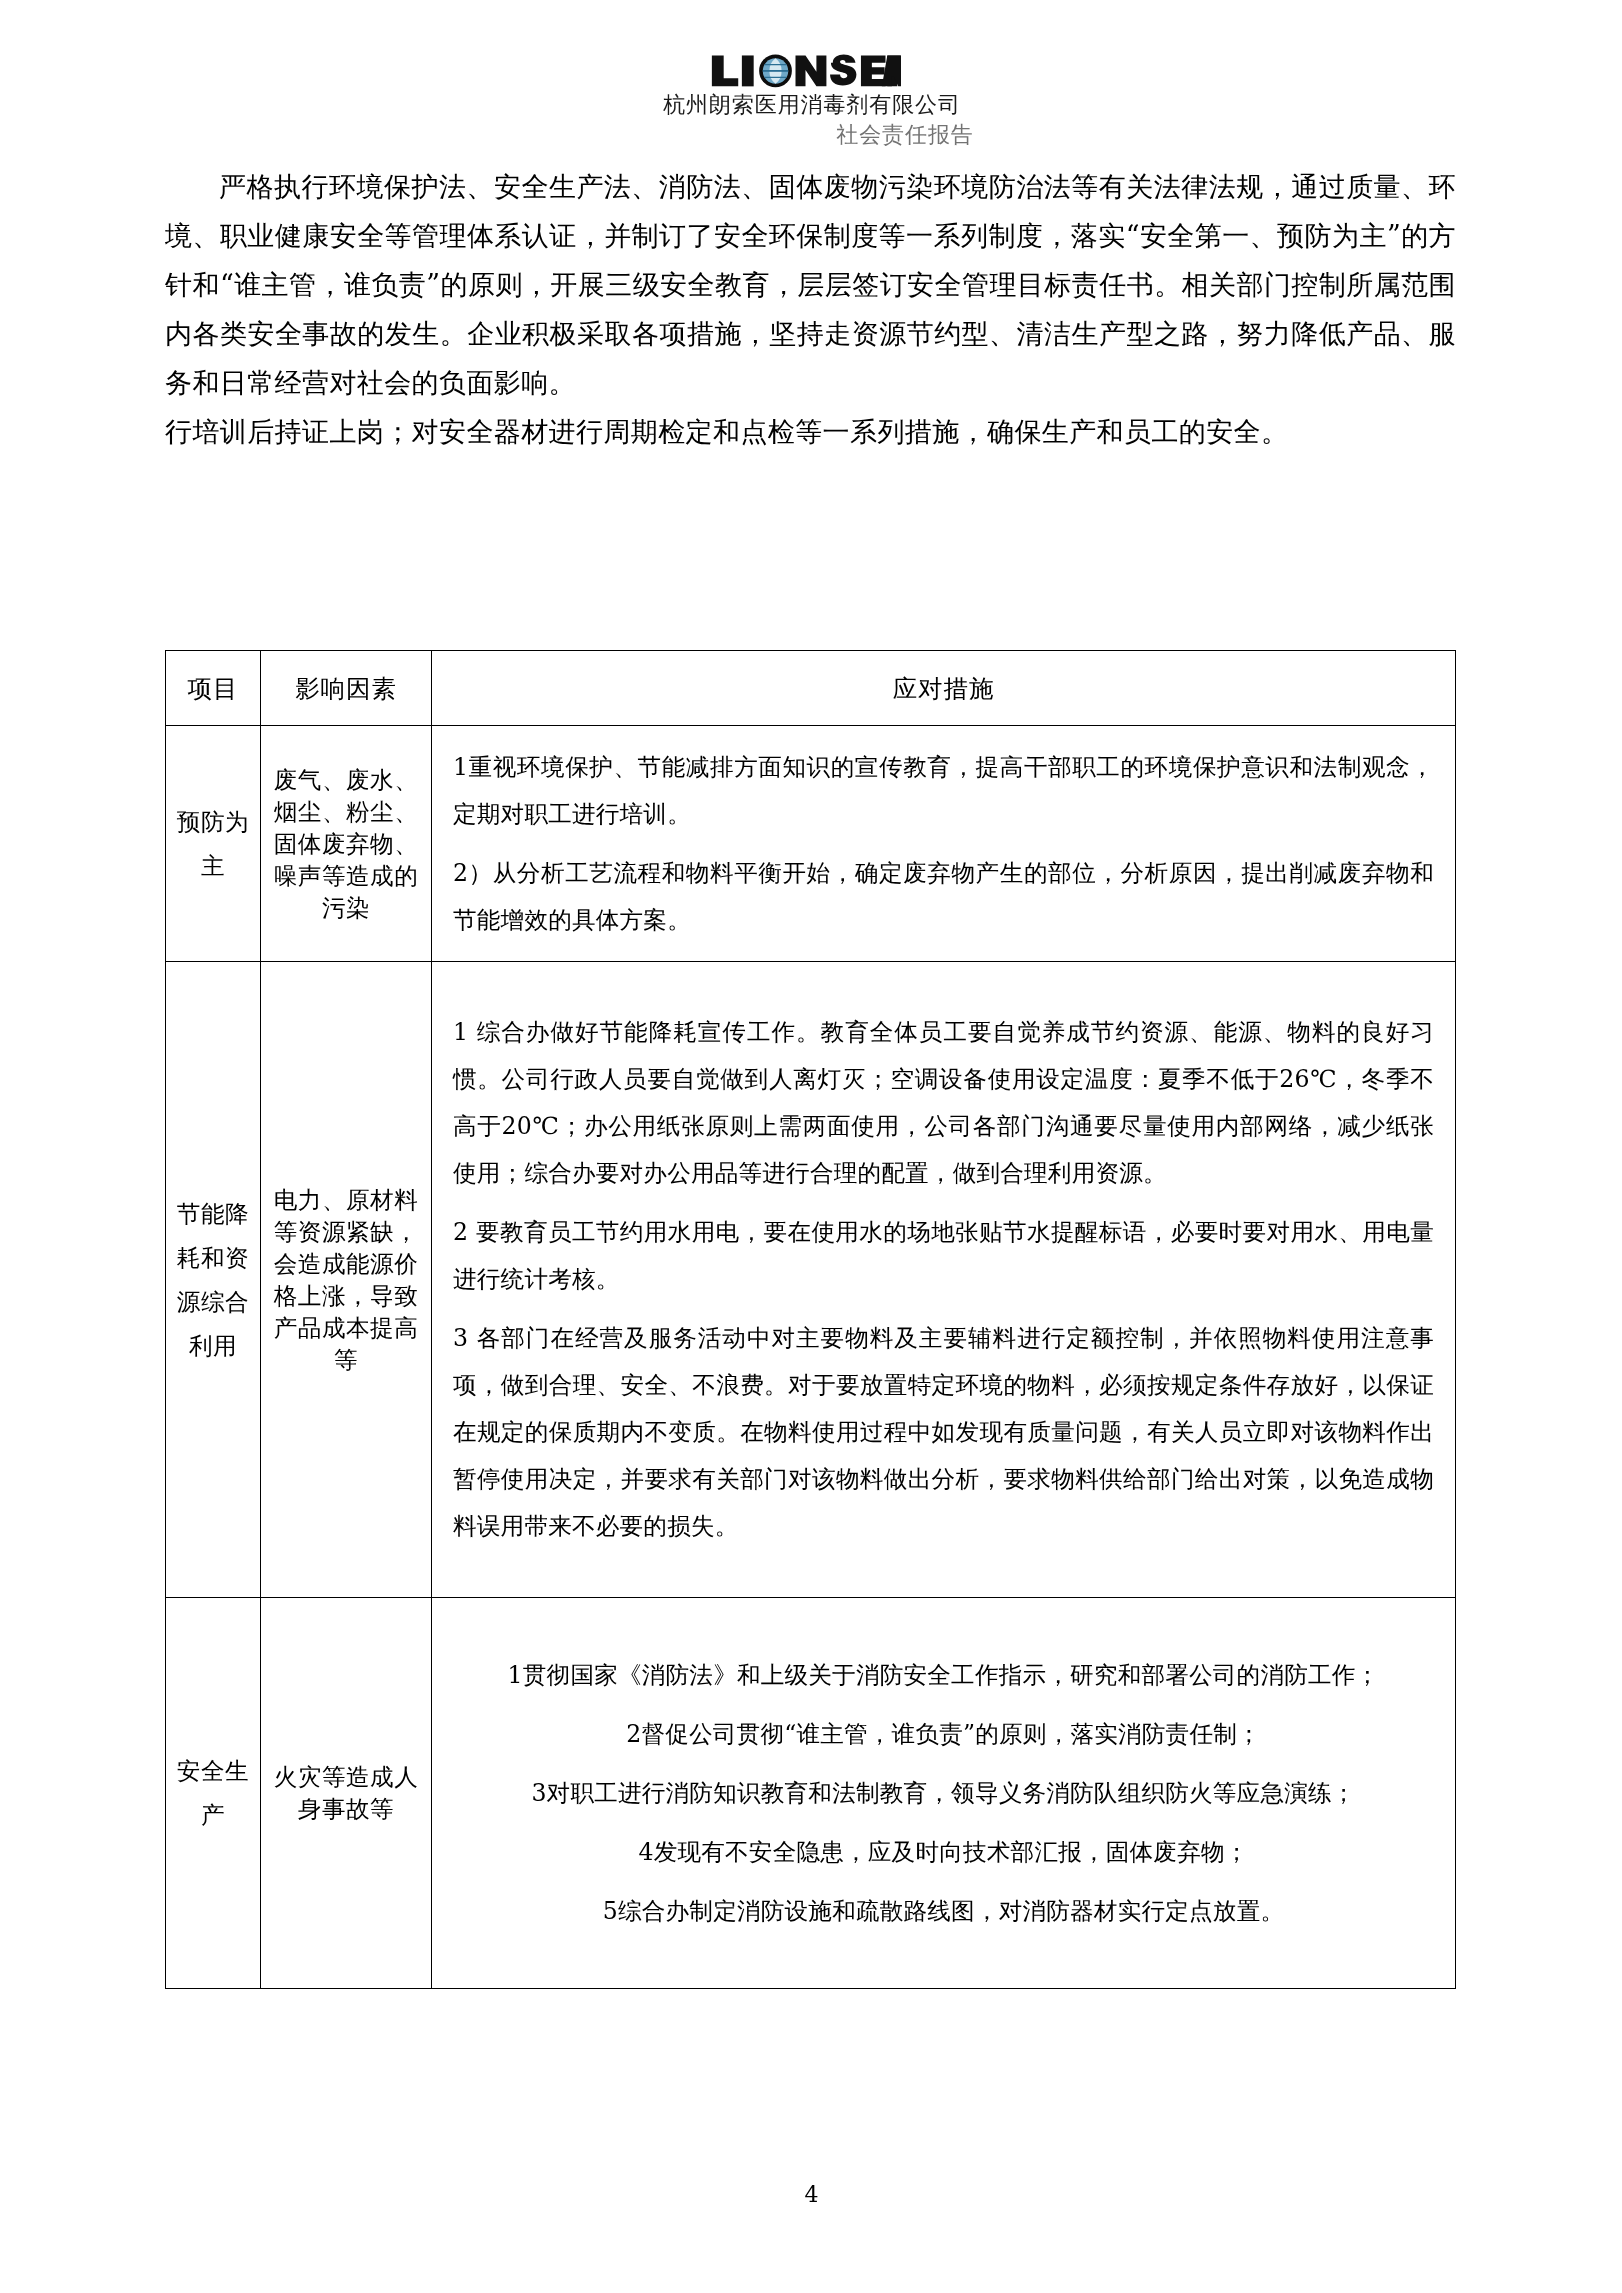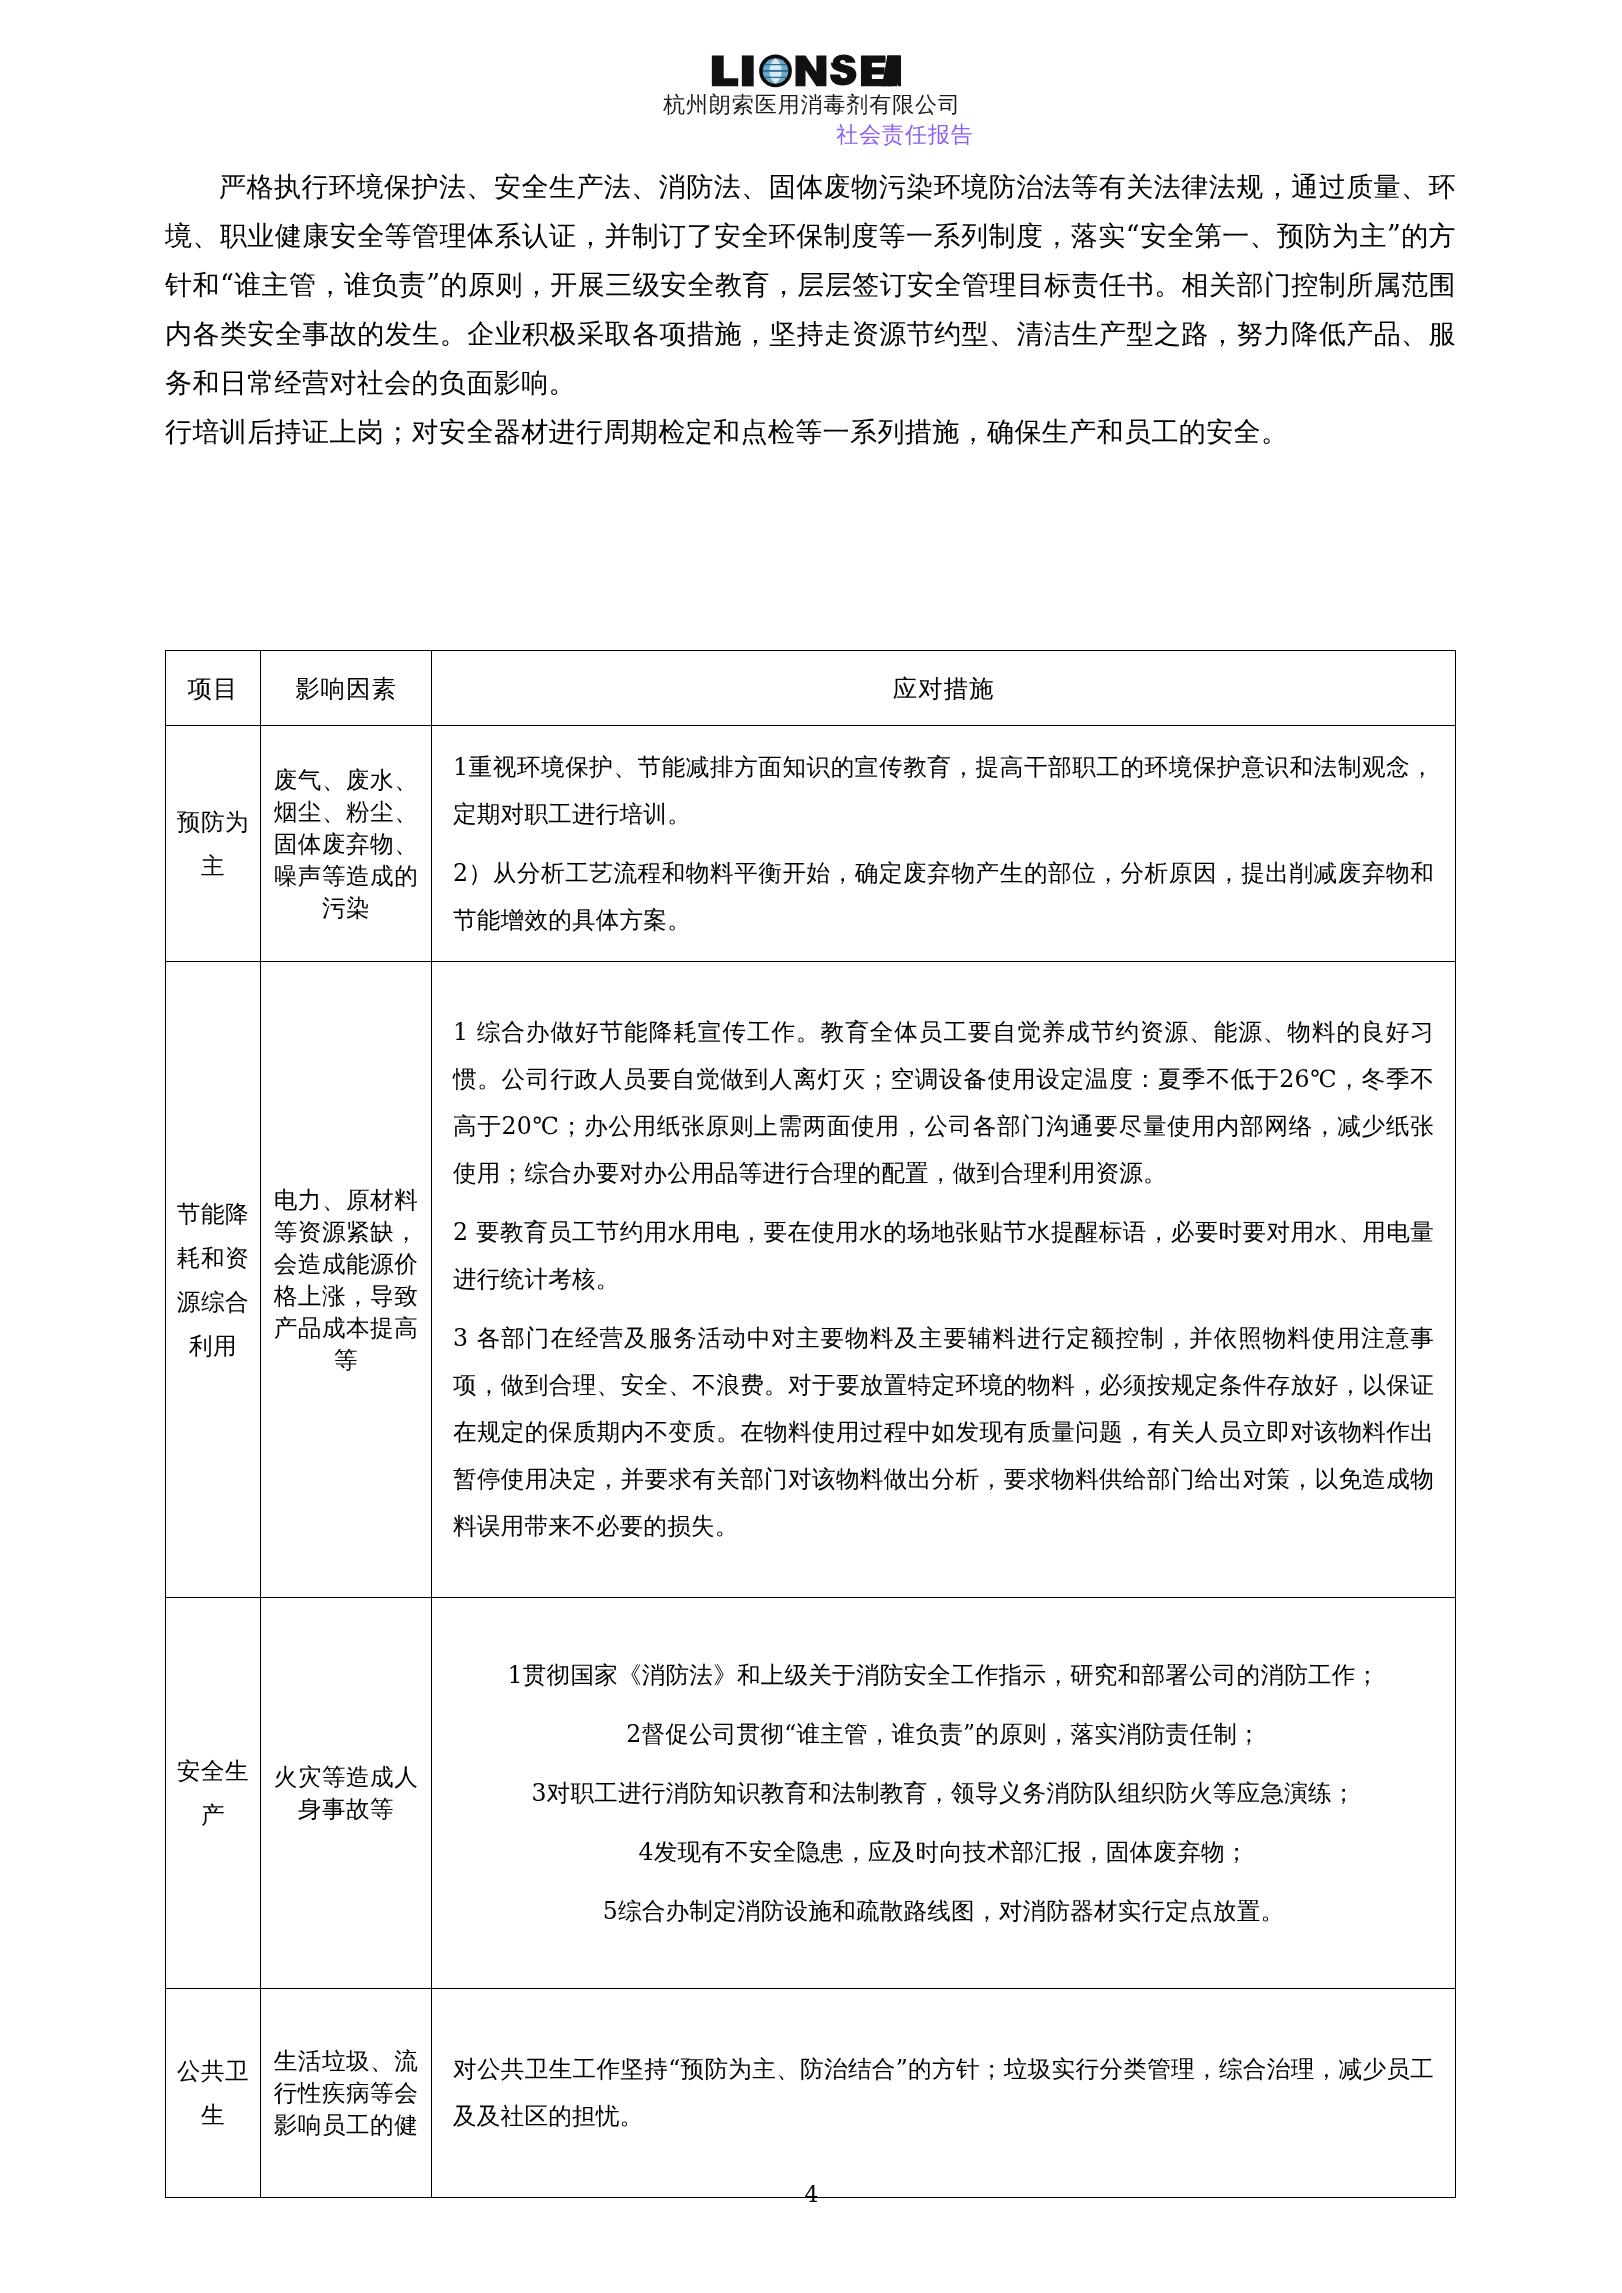--- a/index.html
+++ b/index.html
@@ -43,21 +43,21 @@
     font-family: "DejaVu Serif", "Liberation Serif", serif;
     font-size: 22px;
     letter-spacing: 0.9px;
     color: #1a1a1a;
     white-space: nowrap;
   }
   .header-report {
     font-family: "DejaVu Serif", "Liberation Serif", serif;
     font-size: 22px;
     letter-spacing: 0.9px;
-    color: #8b5cf6;
+    color: #737373;
     white-space: nowrap;
     margin-left: 186px;
   }
 
   
   .body-text {
     position: absolute;
     left: 165px;
     top: 162px;
     width: 1291px;
@@ -227,27 +227,20 @@
           <td class="cell-fact">火灾等造成人身事故等</td>
           <td class="cell-meas" style="text-align:center;">
             <p>1贯彻国家《消防法》和上级关于消防安全工作指示，研究和部署公司的消防工作；</p>
             <p>2督促公司贯彻“谁主管，谁负责”的原则，落实消防责任制；</p>
             <p>3对职工进行消防知识教育和法制教育，领导义务消防队组织防火等应急演练；</p>
             <p>4发现有不安全隐患，应及时向技术部汇报，固体废弃物；</p>
             <p>5综合办制定消防设施和疏散路线图，对消防器材实行定点放置。</p>
           </td>
         </tr>
 
-        <tr class="row-health">
-          <td class="cell-item">公共卫生</td>
-          <td class="cell-fact">生活垃圾、流行性疾病等会影响员工的健</td>
-          <td class="cell-meas">
-            <p>对公共卫生工作坚持“预防为主、防治结合”的方针；垃圾实行分类管理，综合治理，减少员工及及社区的担忧。</p>
-          </td>
-        </tr>
       </tbody>
     </table>
   </div>
 
   <div class="footer">
     <span>4</span>
   </div>
 
 </div>
 

